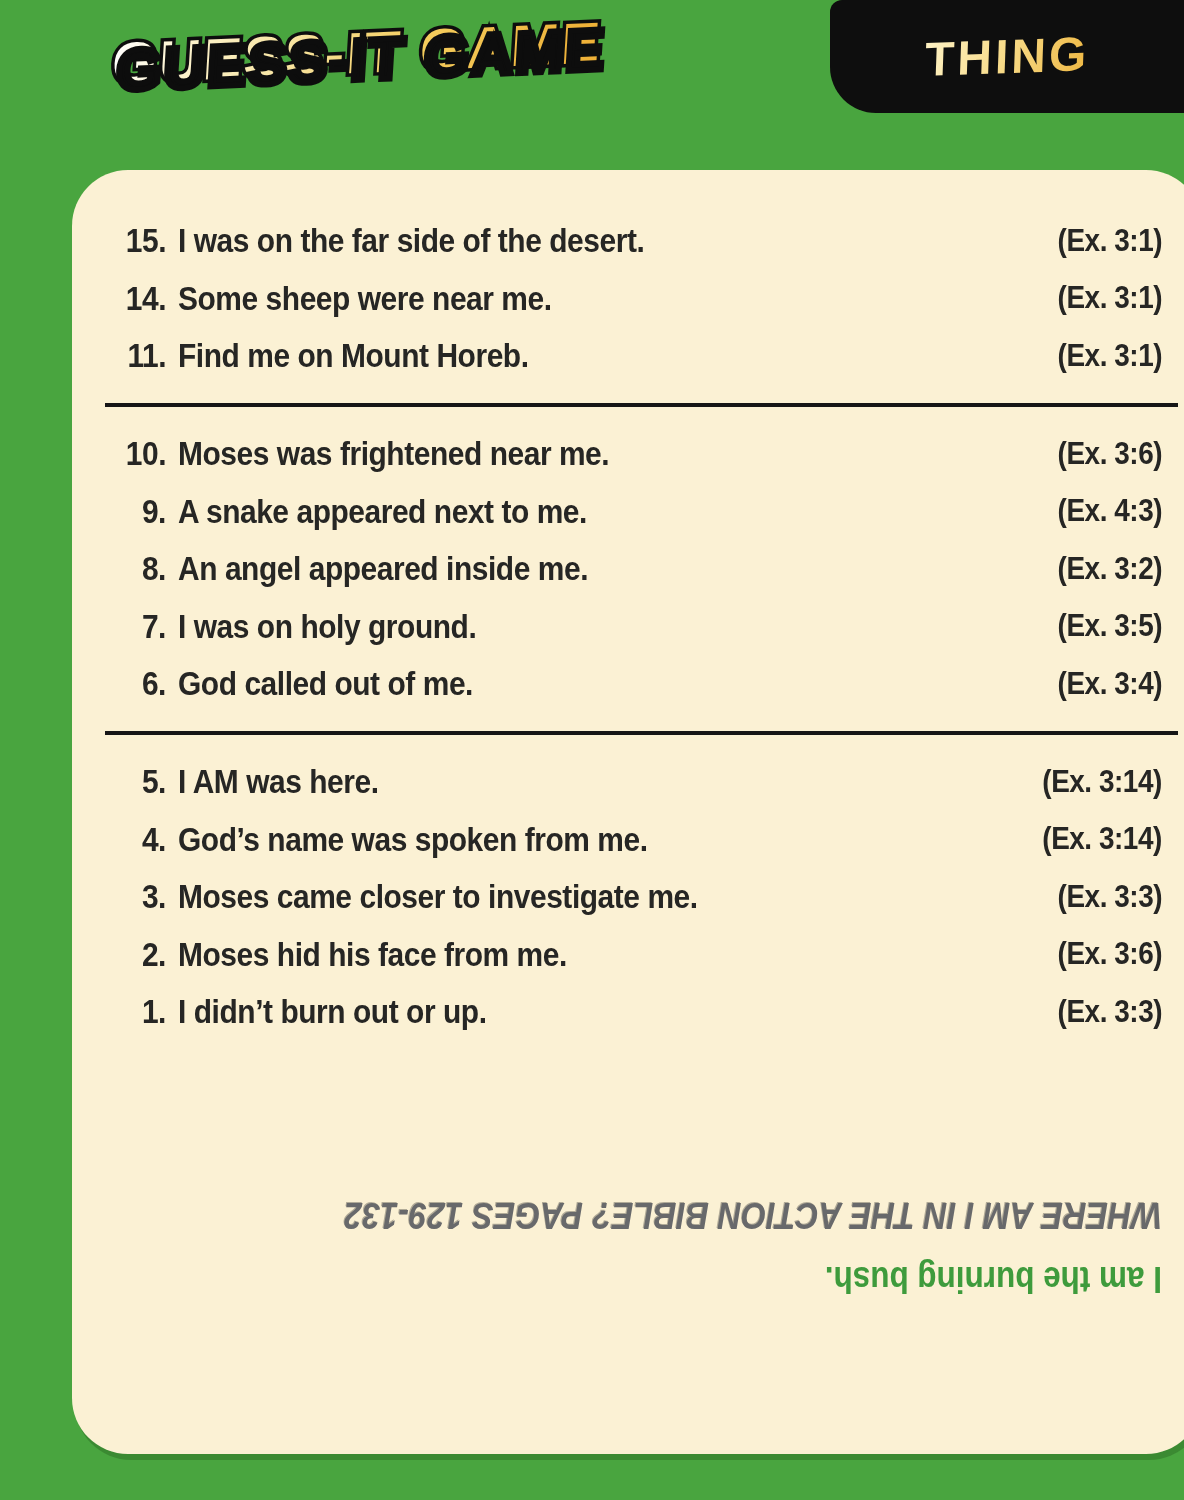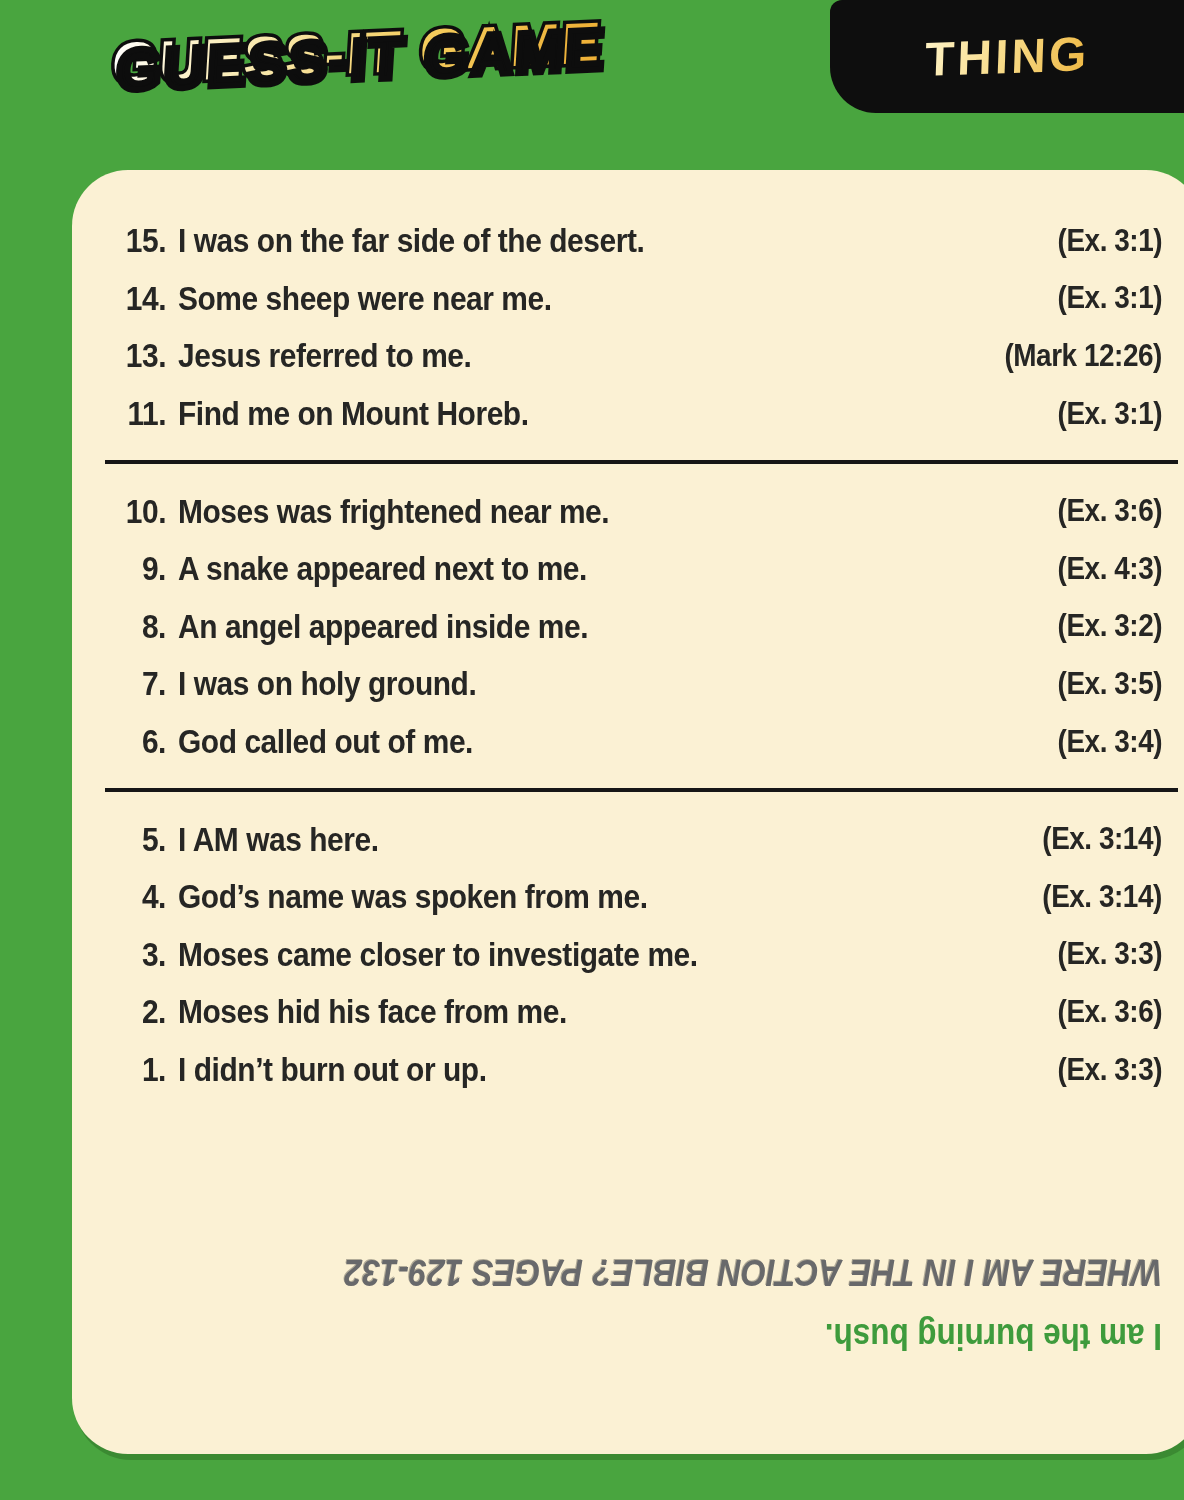--- a/index.html
+++ b/index.html
@@ -178,25 +178,20 @@
         <span class="clue-num">15.</span>
         <span class="clue-text">I was on the far side of the desert.</span>
         <span class="clue-ref">(Ex. 3:1)</span>
       </div>
       <div class="clue-row">
         <span class="clue-num">14.</span>
         <span class="clue-text">Some sheep were near me.</span>
         <span class="clue-ref">(Ex. 3:1)</span>
       </div>
       <div class="clue-row">
-        <span class="clue-num">13.</span>
-        <span class="clue-text">Jesus referred to me.</span>
-        <span class="clue-ref">(Mark 12:26)</span>
-      </div>
-      <div class="clue-row">
         <span class="clue-num">11.</span>
         <span class="clue-text">Find me on Mount Horeb.</span>
         <span class="clue-ref">(Ex. 3:1)</span>
       </div>
     </div>
 
     <hr class="section-divider">
 
     <div class="clue-group">
       <div class="clue-row">

